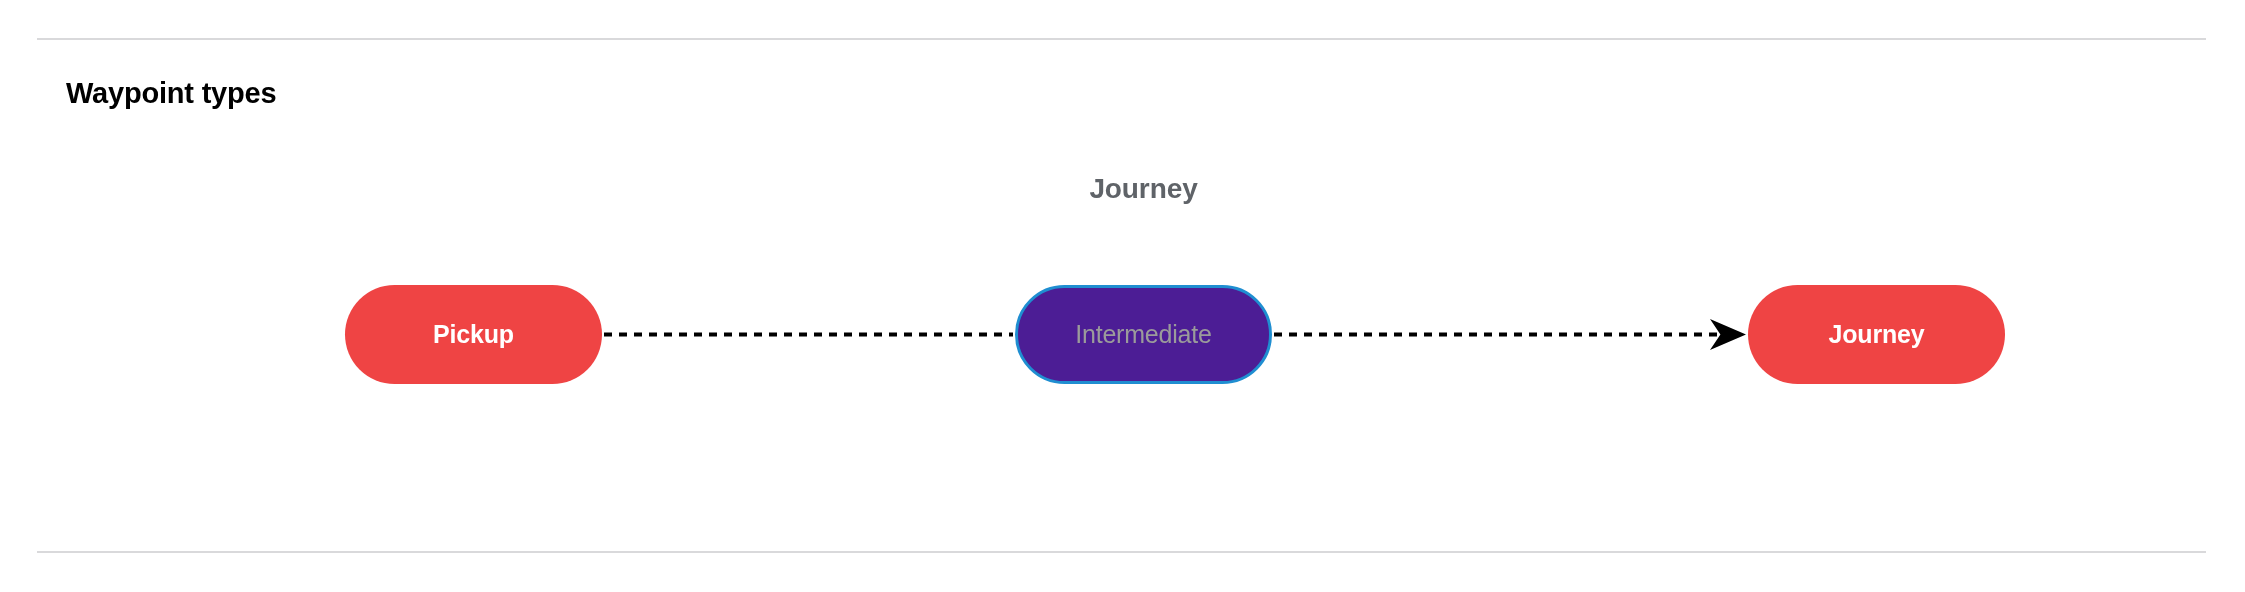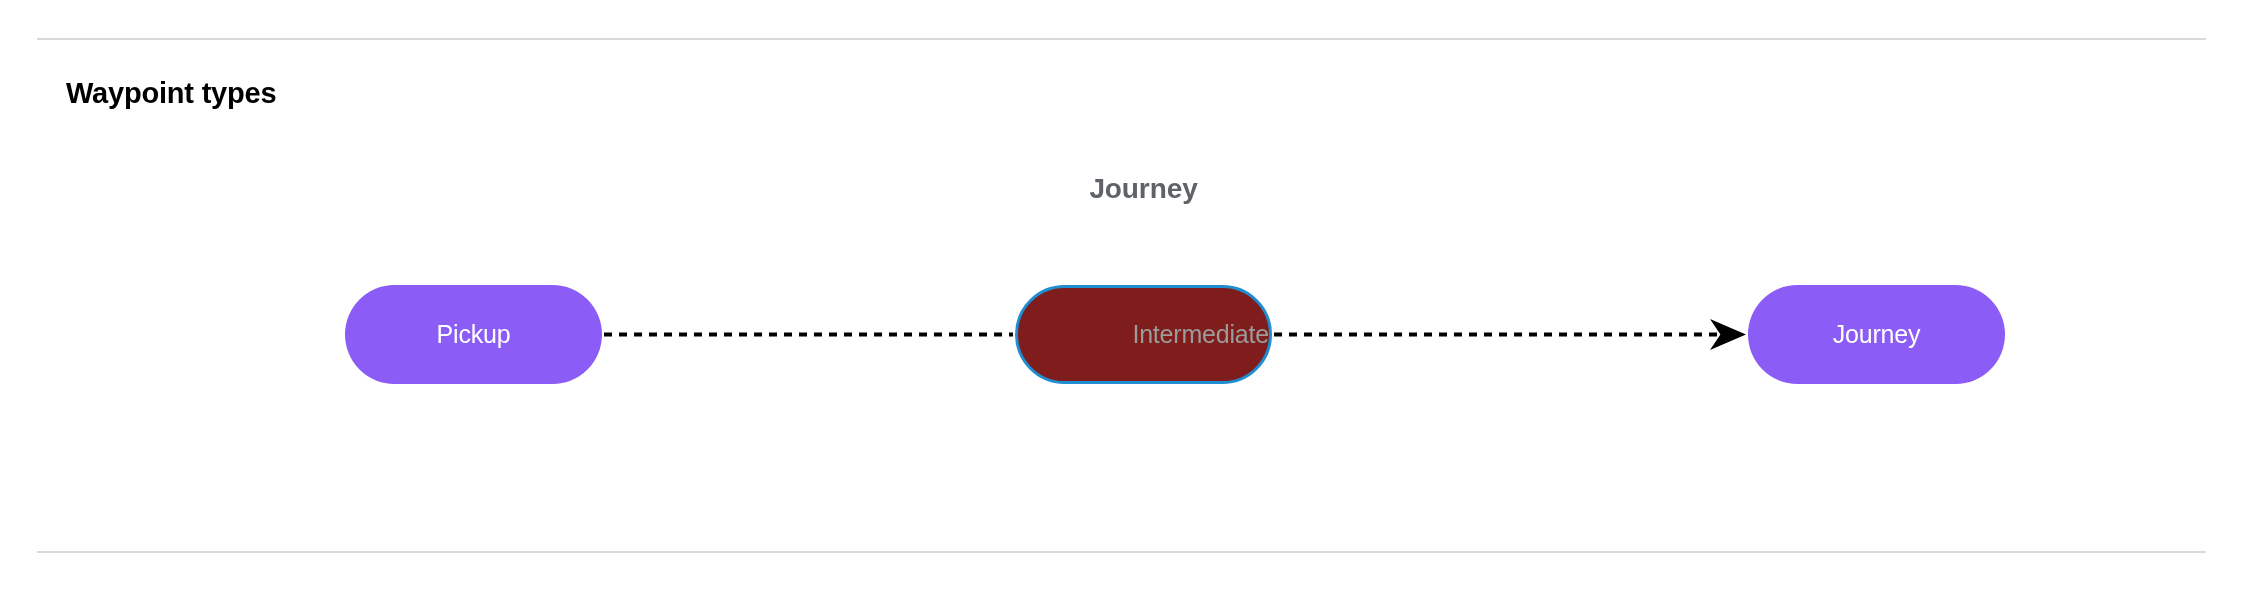--- a/index.html
+++ b/index.html
@@ -75,31 +75,30 @@
     display: flex;
     align-items: center;
     justify-content: center;
     border-radius: 50px;
     font-size: 25px;
     letter-spacing: -0.2px;
     white-space: nowrap;
   }
 
   .node.terminal {
-    background: #8b5cf6;
+    background: #ef4444;
     color: #ffffff;
-    font-weight: normal;
+    font-weight: bold;
   }
 
   .node.intermediate {
-    background: #7f1d1d;
+    background: #4c1d95;
     border: 3px solid #1f8ed1;
     color: #9b9b9b;
     font-weight: normal;
-    justify-content: flex-end;
   }
 
   #node-pickup       { left: 345px;  width: 257px; }
   #node-intermediate { left: 1015px; width: 257px; }
   #node-dropoff      { left: 1748px; width: 257px; }
 
   
   .connectors {
     position: absolute;
     left: 0;

